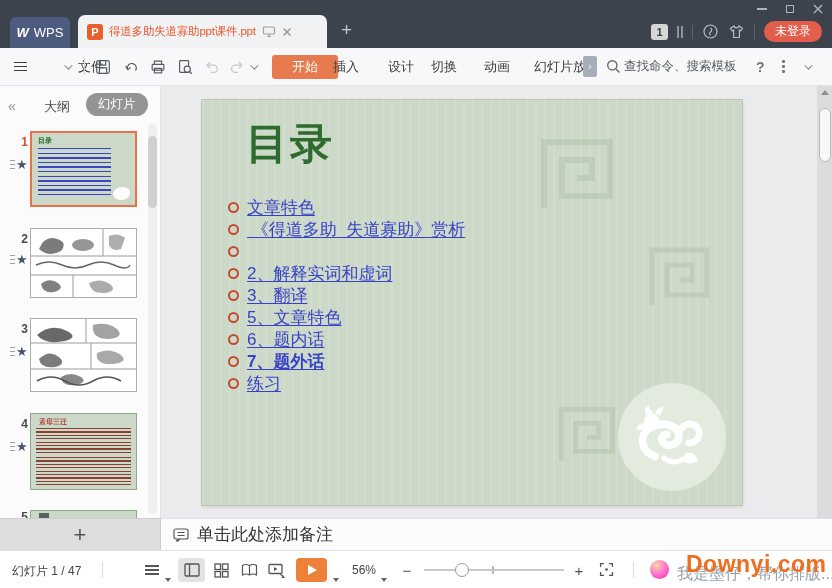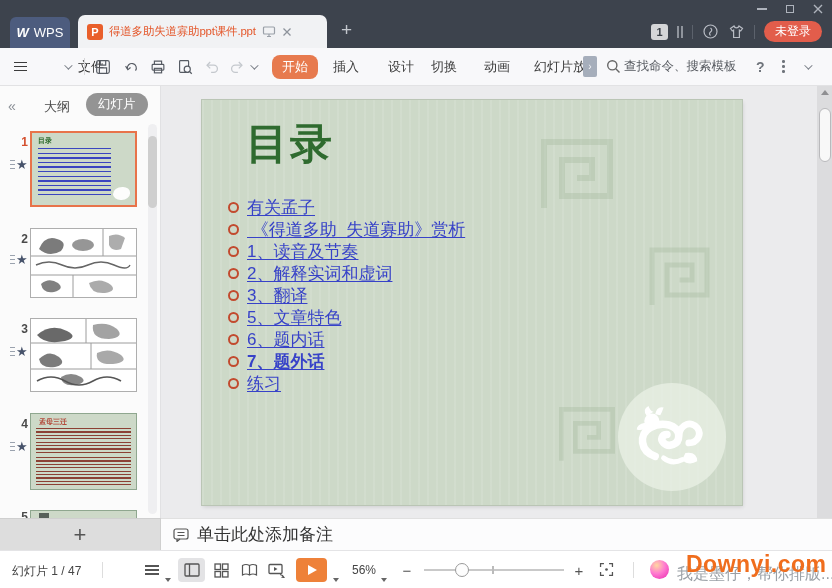--- a/index.html
+++ b/index.html
@@ -30,21 +30,21 @@
   .ribbon { position:absolute; left:0; top:48px; width:832px; height:38px; background:#f8f8fa; border-bottom:1px solid #e2e2e4; z-index:4; }
   .ribbon > * { position:absolute; top:0; height:37px; display:flex; align-items:center; }
   .hamb { left:14px; flex-direction:column; justify-content:center; gap:2.5px; }
   .hamb i { width:13px; height:1.5px; background:#3c3c3c; }
   .file-lbl { left:34px; font-size:13px; color:#333;margin-left:44px; }
   .caret { width:6px; height:6px; border-right:1.4px solid #7a7f87; border-bottom:1.4px solid #7a7f87; transform:rotate(45deg) translateY(-2px); display:inline-block; }
   .rb-caret1 { left:64px; }
   .rb-sep { left:84px; top:10px; height:17px; width:1px; background:#d7d7d9; }
   .qbtn { width:22px; justify-content:center; color:#565b63; }
   .qbtn.dis { color:#c4c8cd; }
-  .home-pill { left:272px; top:7px; height:24px; width:46px; background:#e77a4e; border-radius:8px; color:#fff; font-size:13px; display:flex; align-items:center; justify-content:center; }
+  .home-pill { left:272px; top:7px; height:24px; width:66px; background:#e77a4e; border-radius:3px; color:#fff; font-size:13px; display:flex; align-items:center; justify-content:center; }
   .rtab { font-size:13px; color:#3c3c3c; }
   .slideshow-clip { overflow:hidden; width:50px; white-space:nowrap; }
   .chev-box { left:583px; top:8px; height:21px; width:14px; background:#a6aebb; color:#f2f4f7; font-size:10px; display:flex; align-items:center; justify-content:center; border-radius:2px; }
   .search-lbl { left:624px; font-size:12.5px; color:#55595f; }
   .help-q { left:756px; font-size:14px; color:#6f747b; font-weight:bold; }
   .vdots { left:782px; flex-direction:column; justify-content:center; gap:2.5px; }
   .vdots i { width:2.5px; height:2.5px; border-radius:50%; background:#6f747b; }
 
   
   .sidebar { position:absolute; left:0; top:86px; width:161px; height:432px; background:#fbfbfb; border-right:1px solid #e1e1e3; overflow:hidden; }
@@ -343,29 +343,28 @@
       </svg>
       <svg class="motif" style="left:350px; top:300px;" width="70" height="70" viewBox="0 0 60 60">
         <path d="M8 52 V8 H52 V44 H20 V20 H40 V32 H30" fill="none" stroke="#9db396" stroke-width="4"></path>
       </svg>
 
       <div class="slide-title">目录</div>
 
       <ul class="toc">
         <li>
             <span class="bullet"></span>
-            <a>有关孟子</a>
+            <a>文章特色</a>
           </li>
         <li>
             <span class="bullet"></span>
             <a> 《得道多助  失道寡助》赏析</a>
           </li>
         <li>
             <span class="bullet"></span>
-            <a>1、读音及节奏</a>
           </li>
         <li>
             <span class="bullet"></span>
             <a>2、解释实词和虚词</a>
           </li>
         <li>
             <span class="bullet"></span>
             <a>3、翻译</a>
           </li>
         <li>

